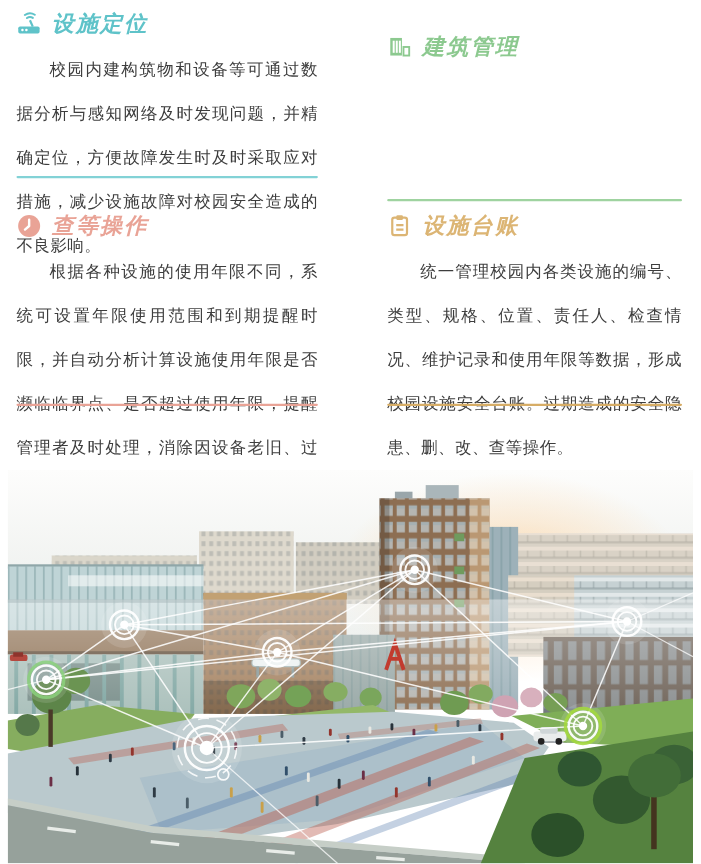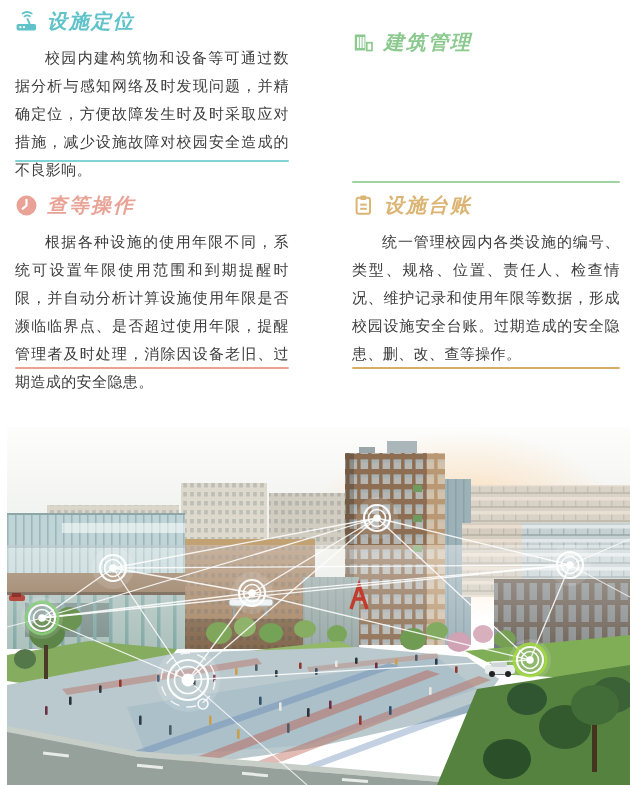--- a/index.html
+++ b/index.html
@@ -11,21 +11,21 @@
   .card{position:absolute;}
   #card0{left:15px;top:8px;width:274px;height:154px;}
   #card1{left:352px;top:8px;width:268px;height:154px;margin-top:21px;}
   #card2{left:15px;top:192px;width:274px;height:177px;}
   #card3{left:352px;top:192px;width:268px;height:177px;}
   .head{display:flex;align-items:center;gap:9px;height:26px;font-style:italic;}
   .icon{color:var(--accent);display:flex;align-items:center;}
   .icon svg{display:block;}
   .title{margin:0;font-size:20px;font-weight:bold;letter-spacing:2px;color:var(--accent);}
   .card p{
-    margin:10px 0 0;font-size:15px;line-height:28px;color:#3d3d3d;
+    margin:10px 0 0;font-size:15px;line-height:40px;color:#3d3d3d;
     text-align:justify;text-indent:2em;letter-spacing:0.4px;word-break:break-all;
   }
   .divider{position:absolute;left:0;right:0;bottom:0;height:2px;background:var(--divider);border-radius:1px;}
   #photo{position:absolute;left:7px;top:427px;width:623px;height:358px;}
   #photo svg{display:block;}
 </style>
 </head>
 <body>
 
 <section class="card" id="card0" style="--accent: #5fc3c9; --divider: #82d2d6;">

